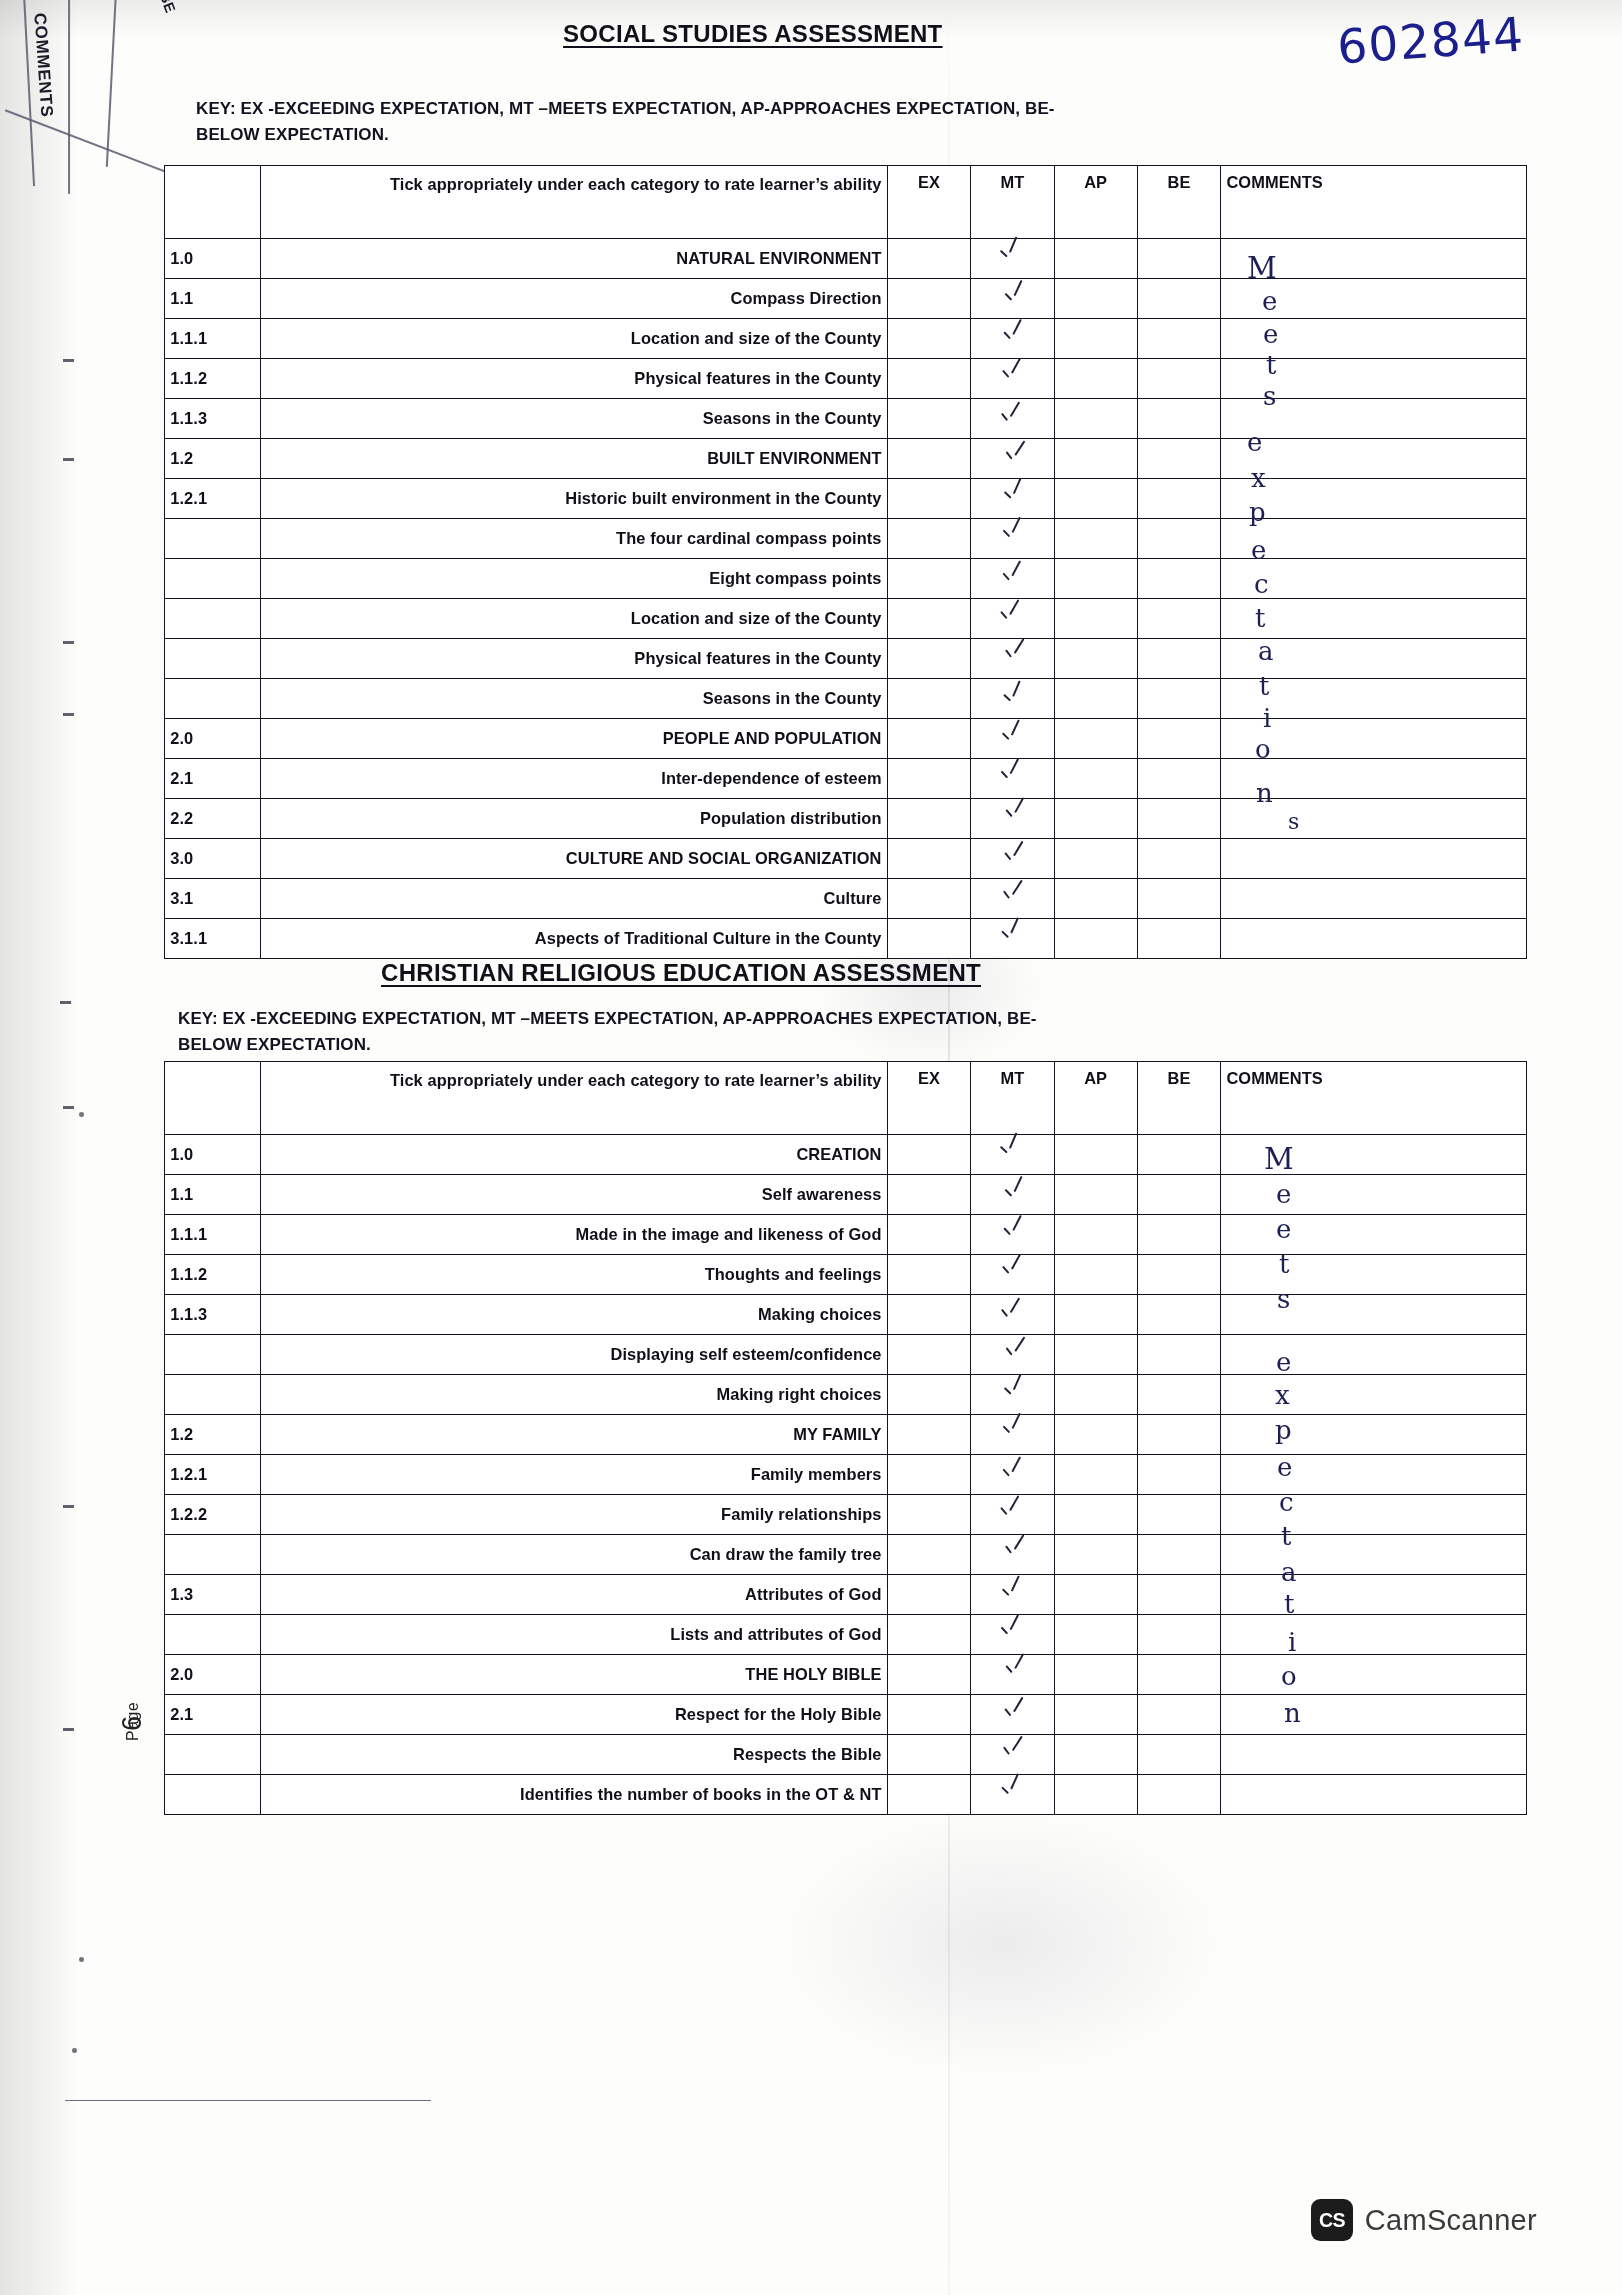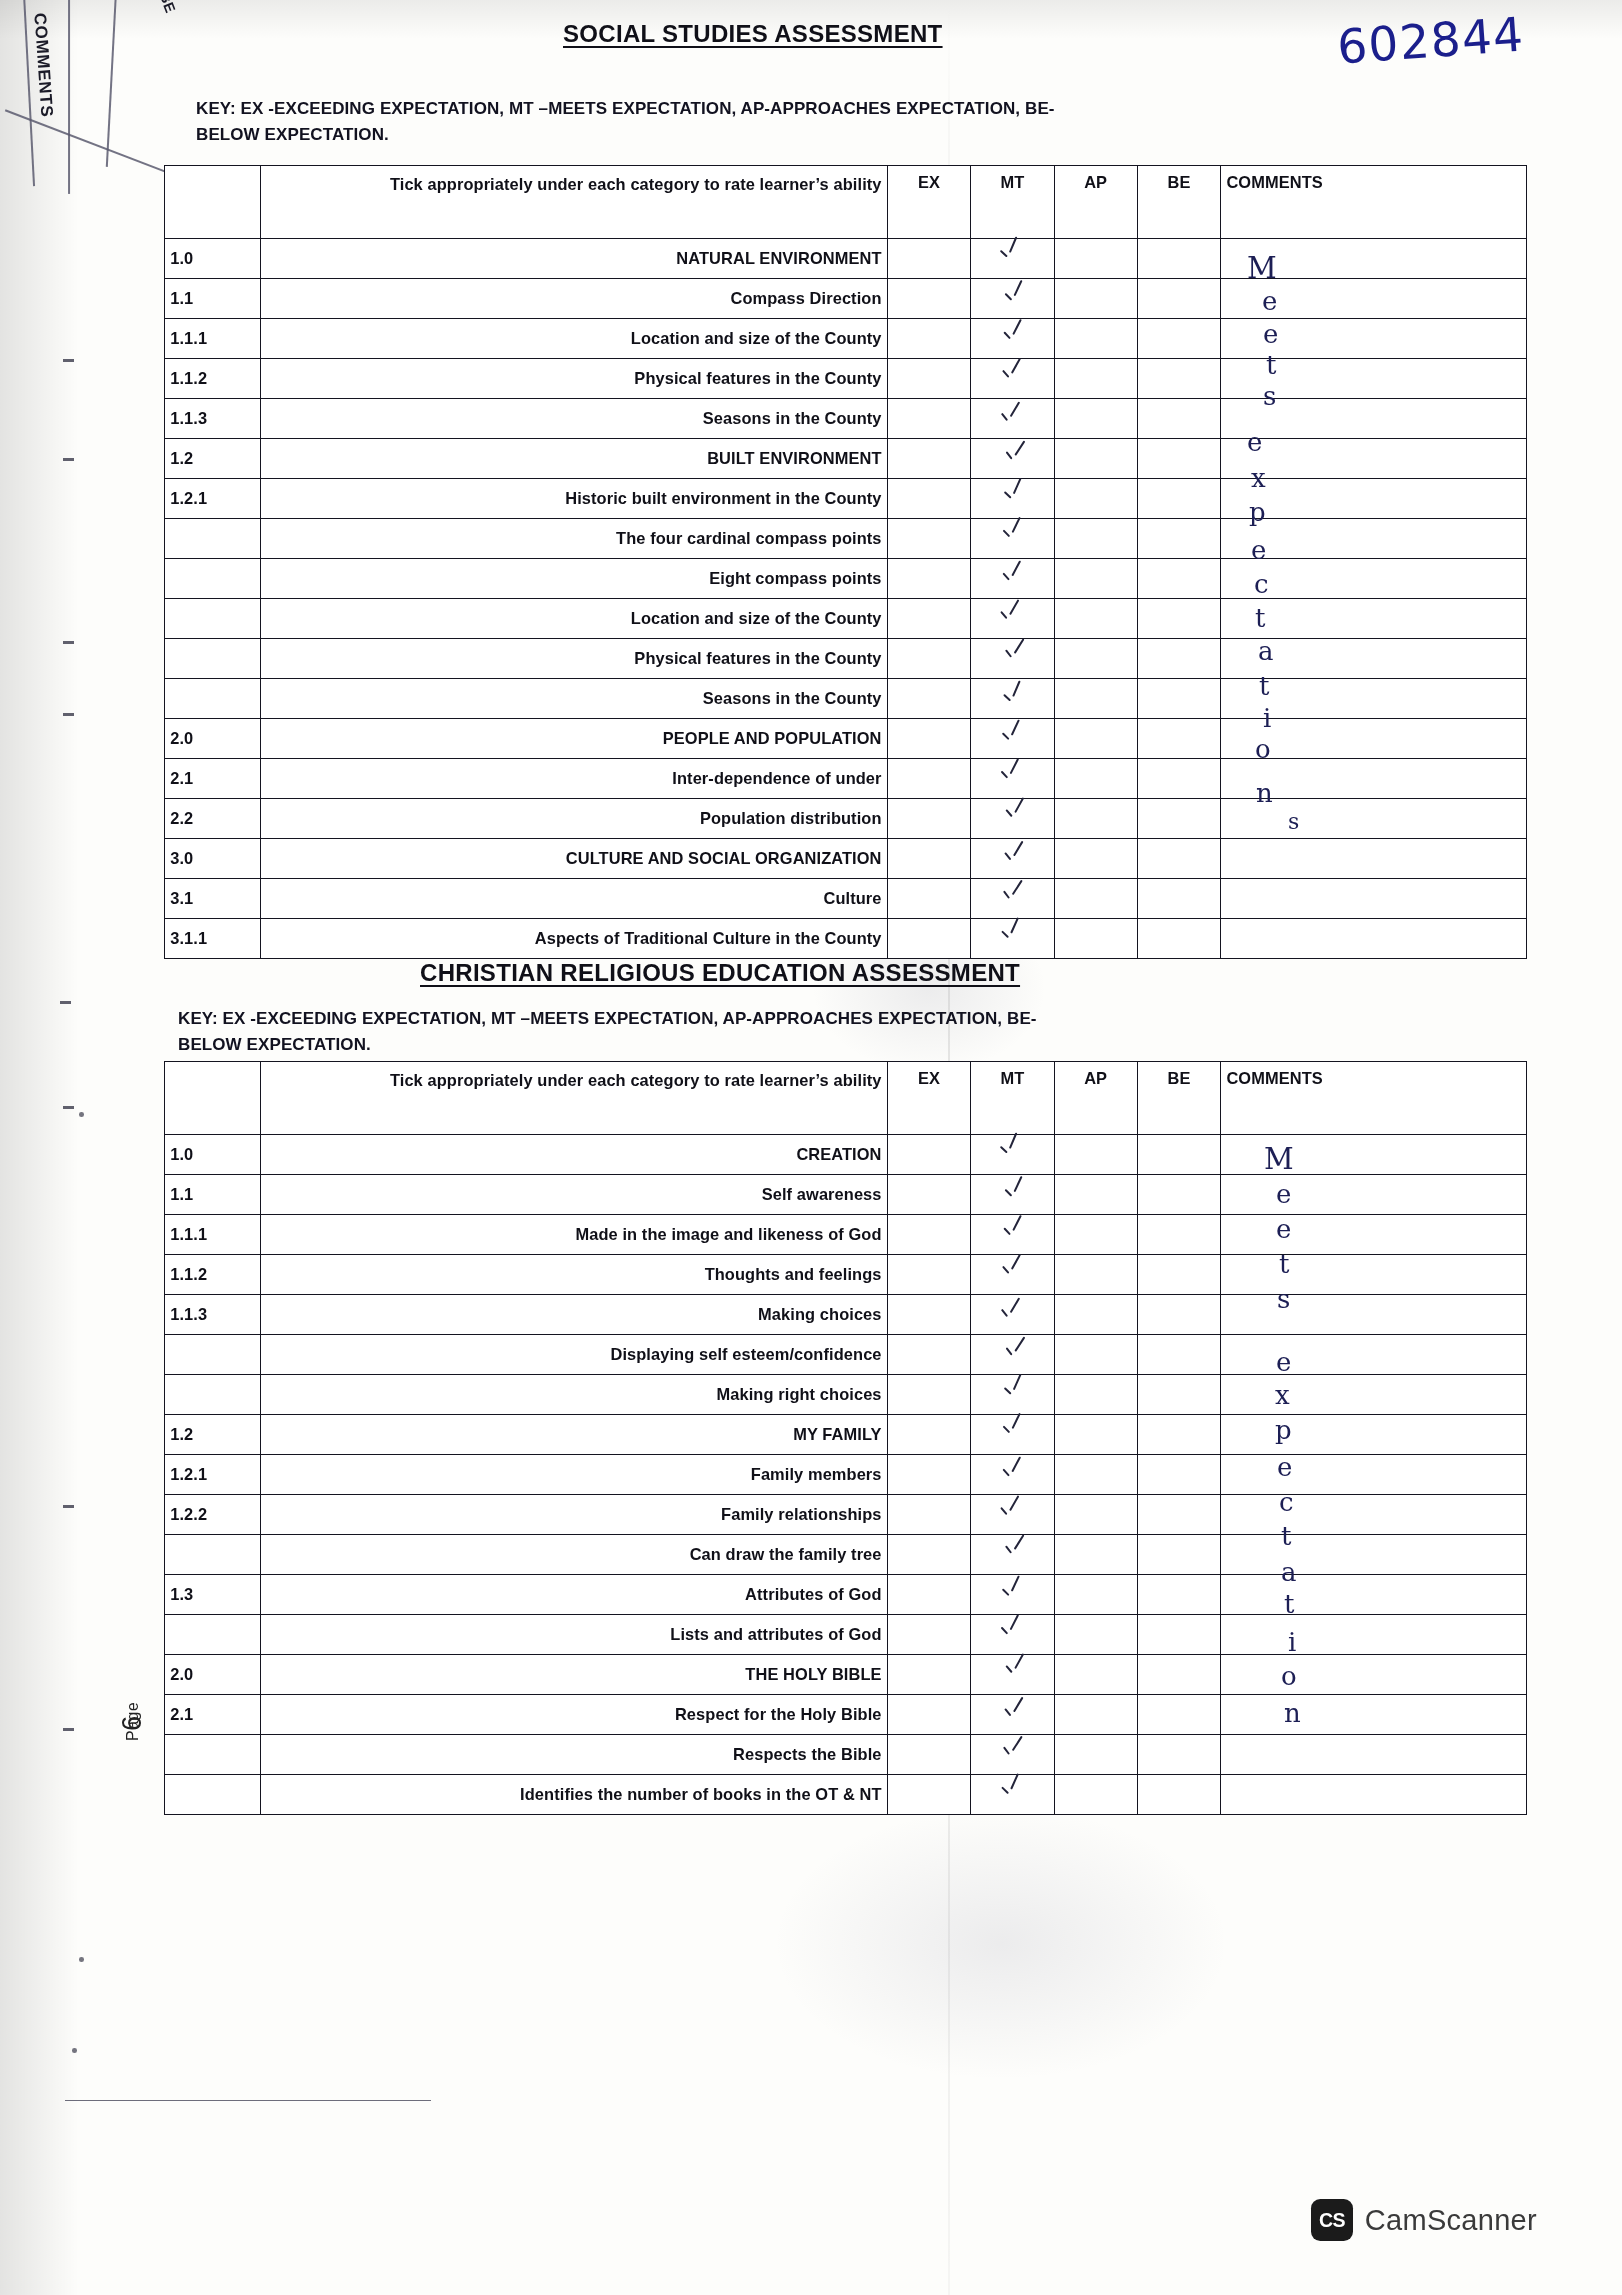--- a/index.html
+++ b/index.html
@@ -412,21 +412,21 @@
           <td class="c-num">2.0</td>
           <td class="c-desc">PEOPLE AND POPULATION</td>
           <td class="c-ex"></td>
           <td class="c-mt"><span class="tick" style="transform: translate(-0.7px, 0.7px) rotate(-3deg);"></span></td>
           <td class="c-ap"></td>
           <td class="c-be"></td>
           <td class="c-com"></td>
         </tr>
         <tr>
           <td class="c-num">2.1</td>
-          <td class="c-desc">Inter-dependence of under</td>
+          <td class="c-desc">Inter-dependence of esteem</td>
           <td class="c-ex"></td>
           <td class="c-mt"><span class="tick" style="transform: translate(-2px, -0.7px) rotate(-1deg);"></span></td>
           <td class="c-ap"></td>
           <td class="c-be"></td>
           <td class="c-com"></td>
         </tr>
         <tr>
           <td class="c-num">2.2</td>
           <td class="c-desc">Population distribution</td>
           <td class="c-ex"></td>
@@ -476,21 +476,21 @@
   <div class="hand" style="left:1251px; top:537px;">e</div>
   <div class="hand" style="left:1254px; top:571px;">c</div>
   <div class="hand" style="left:1255px; top:605px;">t</div>
   <div class="hand" style="left:1258px; top:638px;">a</div>
   <div class="hand" style="left:1259px; top:673px;">t</div>
   <div class="hand" style="left:1263px; top:705px;">i</div>
   <div class="hand" style="left:1255px; top:736px;">o</div>
   <div class="hand" style="left:1256px; top:780px;">n</div>
   <div class="hand" style="left:1288px; top:811px; font-size:22px;">s</div>
 
-  <div class="section-title" style="left:420px; top:959px;">CHRISTIAN RELIGIOUS EDUCATION ASSESSMENT</div>
+  <div class="section-title" style="left:381px; top:959px;">CHRISTIAN RELIGIOUS EDUCATION ASSESSMENT</div>
 
   <div class="key-line" style="left:178px; top:1008px; width:1283px;">KEY: EX -EXCEEDING EXPECTATION, MT –MEETS EXPECTATION, AP-APPROACHES EXPECTATION, BE-</div>
   <div class="key-line" style="left:178px; top:1034px; width:1283px;">BELOW EXPECTATION.</div>
 
   <table class="assess" id="table-cre" style="left:164px; top:1061px;">
     <tbody>
         <tr class="header-row">
           <td class="c-num"></td>
           <td class="c-desc">Tick appropriately under each category to rate learner’s ability</td>
           <td class="c-ex">EX</td>

